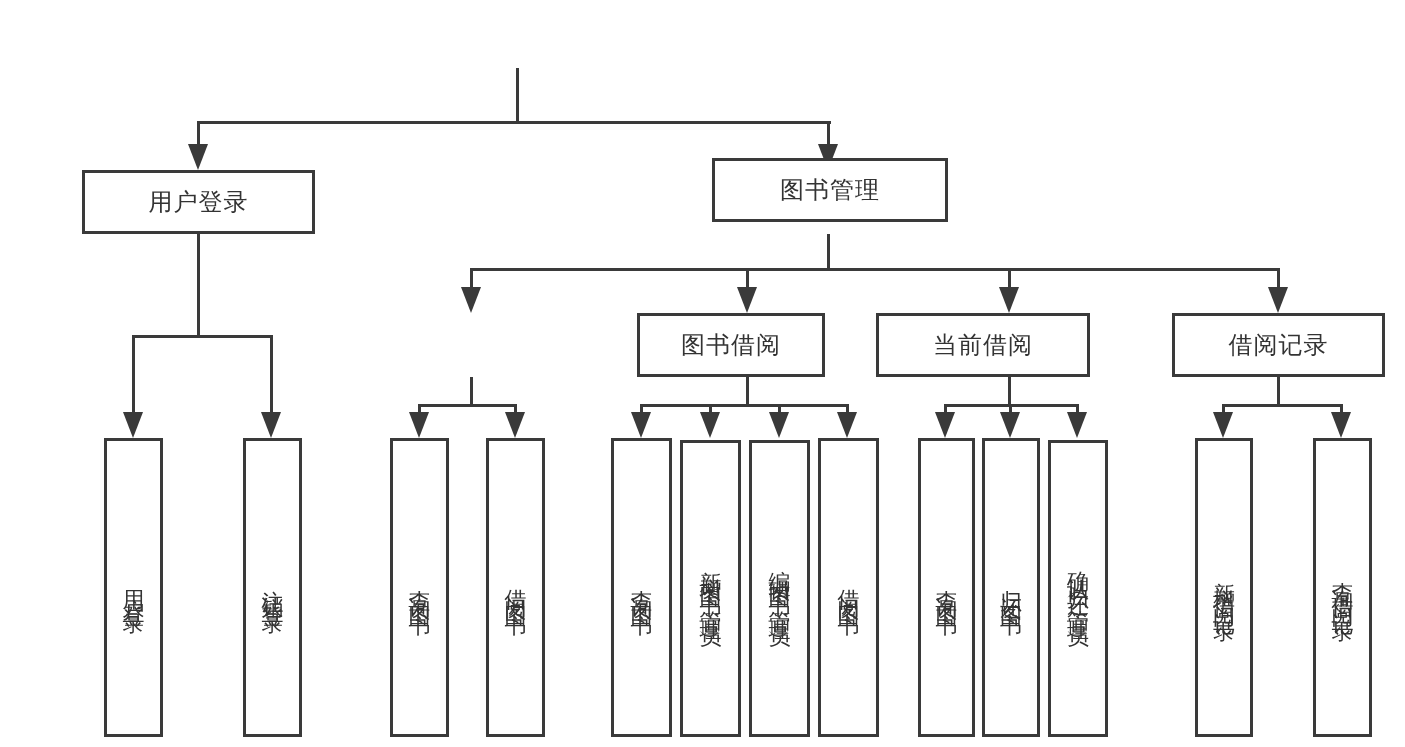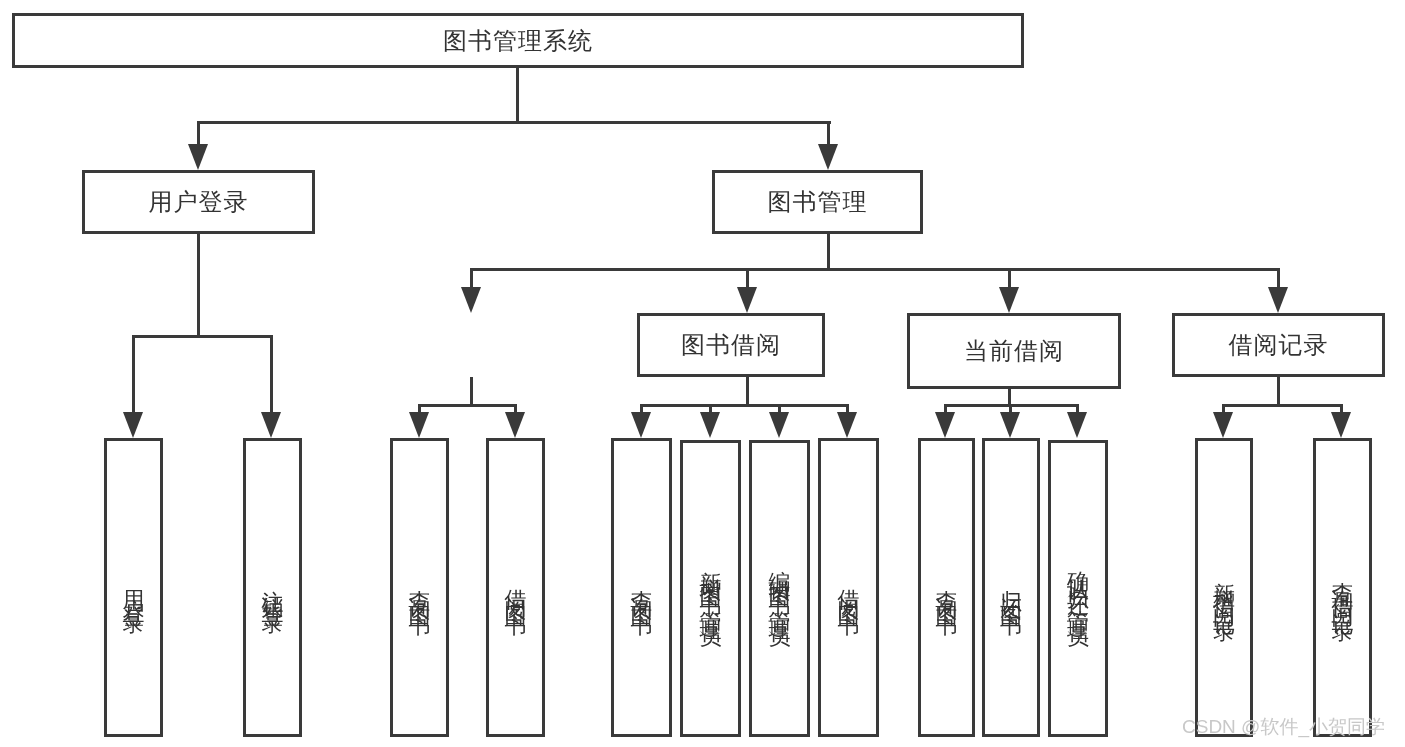--- a/index.html
+++ b/index.html
@@ -84,35 +84,32 @@
   <div class="line" style="left:1076px;top:404px;width:3px;height:12px"></div>
   <div class="arrow" style="left:1067px;top:412px"></div>
 
   <div class="line" style="left:1277px;top:377px;width:3px;height:29px"></div>
   <div class="line" style="left:1222px;top:404px;width:121px;height:3px"></div>
   <div class="line" style="left:1222px;top:404px;width:3px;height:12px"></div>
   <div class="arrow" style="left:1213px;top:412px"></div>
   <div class="line" style="left:1340px;top:404px;width:3px;height:12px"></div>
   <div class="arrow" style="left:1331px;top:412px"></div>
 
-  <div class="box h" style="left:12px;top:13px;width:1012px;height:55px">
-    <span>图书管理系统</span>
-  </div>
 
   <div class="box h" style="left:82px;top:170px;width:233px;height:64px">
     <span>用户登录</span>
   </div>
-  <div class="box h" style="left:712px;top:170px;width:211px;height:64px">
+  <div class="box h" style="left:712px;top:158px;width:236px;height:64px">
     <span>图书管理</span>
   </div>
 
   <div class="box h" style="left:637px;top:313px;width:188px;height:64px">
     <span>图书借阅</span>
   </div>
-  <div class="box h" style="left:907px;top:313px;width:214px;height:76px">
+  <div class="box h" style="left:876px;top:313px;width:214px;height:64px">
     <span>当前借阅</span>
   </div>
   <div class="box h" style="left:1172px;top:313px;width:213px;height:64px">
     <span>借阅记录</span>
   </div>
 
   <div class="box" style="left:104px;top:438px;width:59px;height:299px">
     <span class="vtext">用户登录</span>
   </div>
   <div class="box" style="left:243px;top:438px;width:59px;height:299px">
@@ -149,15 +146,14 @@
     <span class="vtext">确认归还（管理员）</span>
   </div>
 
   <div class="box" style="left:1195px;top:438px;width:58px;height:299px">
     <span class="vtext">新增借阅记录</span>
   </div>
   <div class="box" style="left:1313px;top:438px;width:59px;height:299px">
     <span class="vtext">查询借阅记录</span>
   </div>
 
-  <div class="watermark">CSDN @软件_小贺同学</div>
 
 </div>
 
 </body></html>

